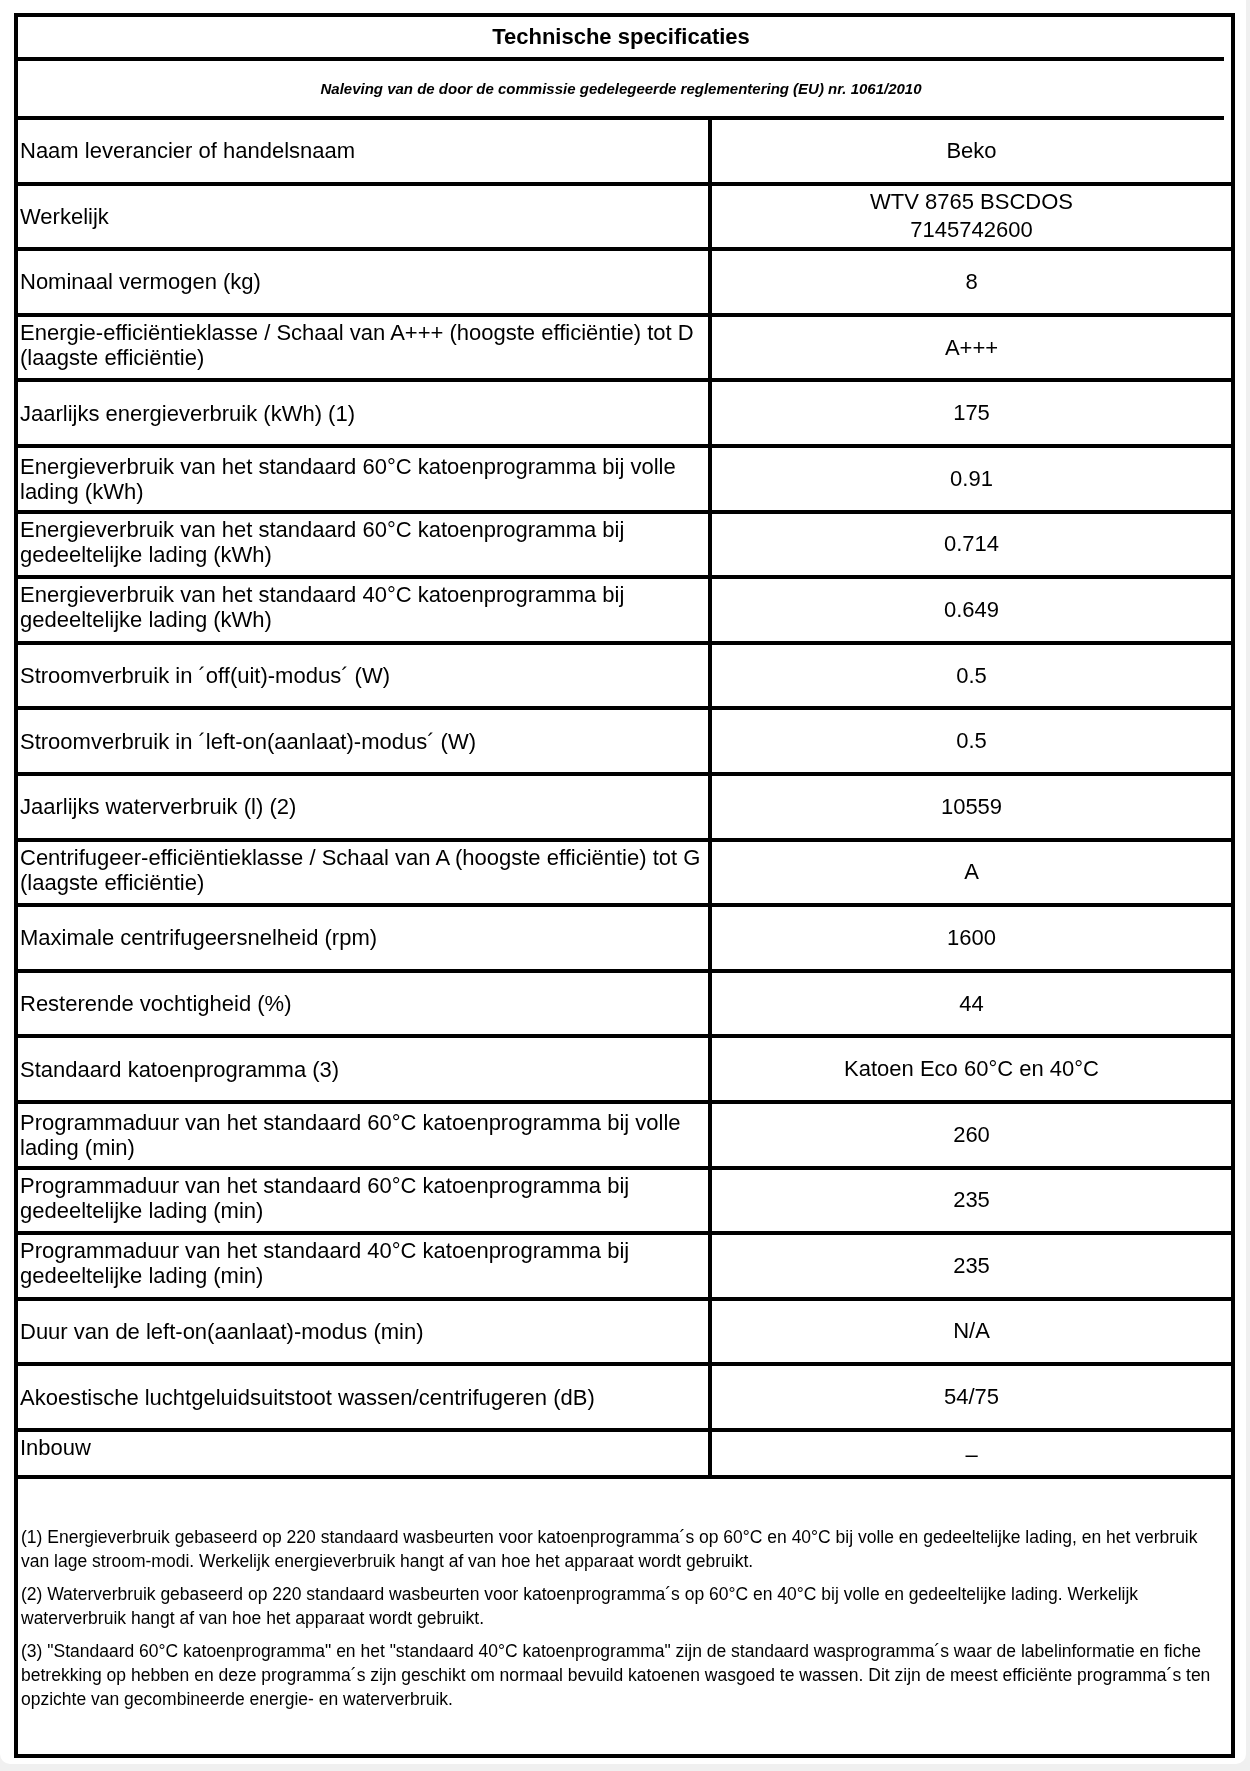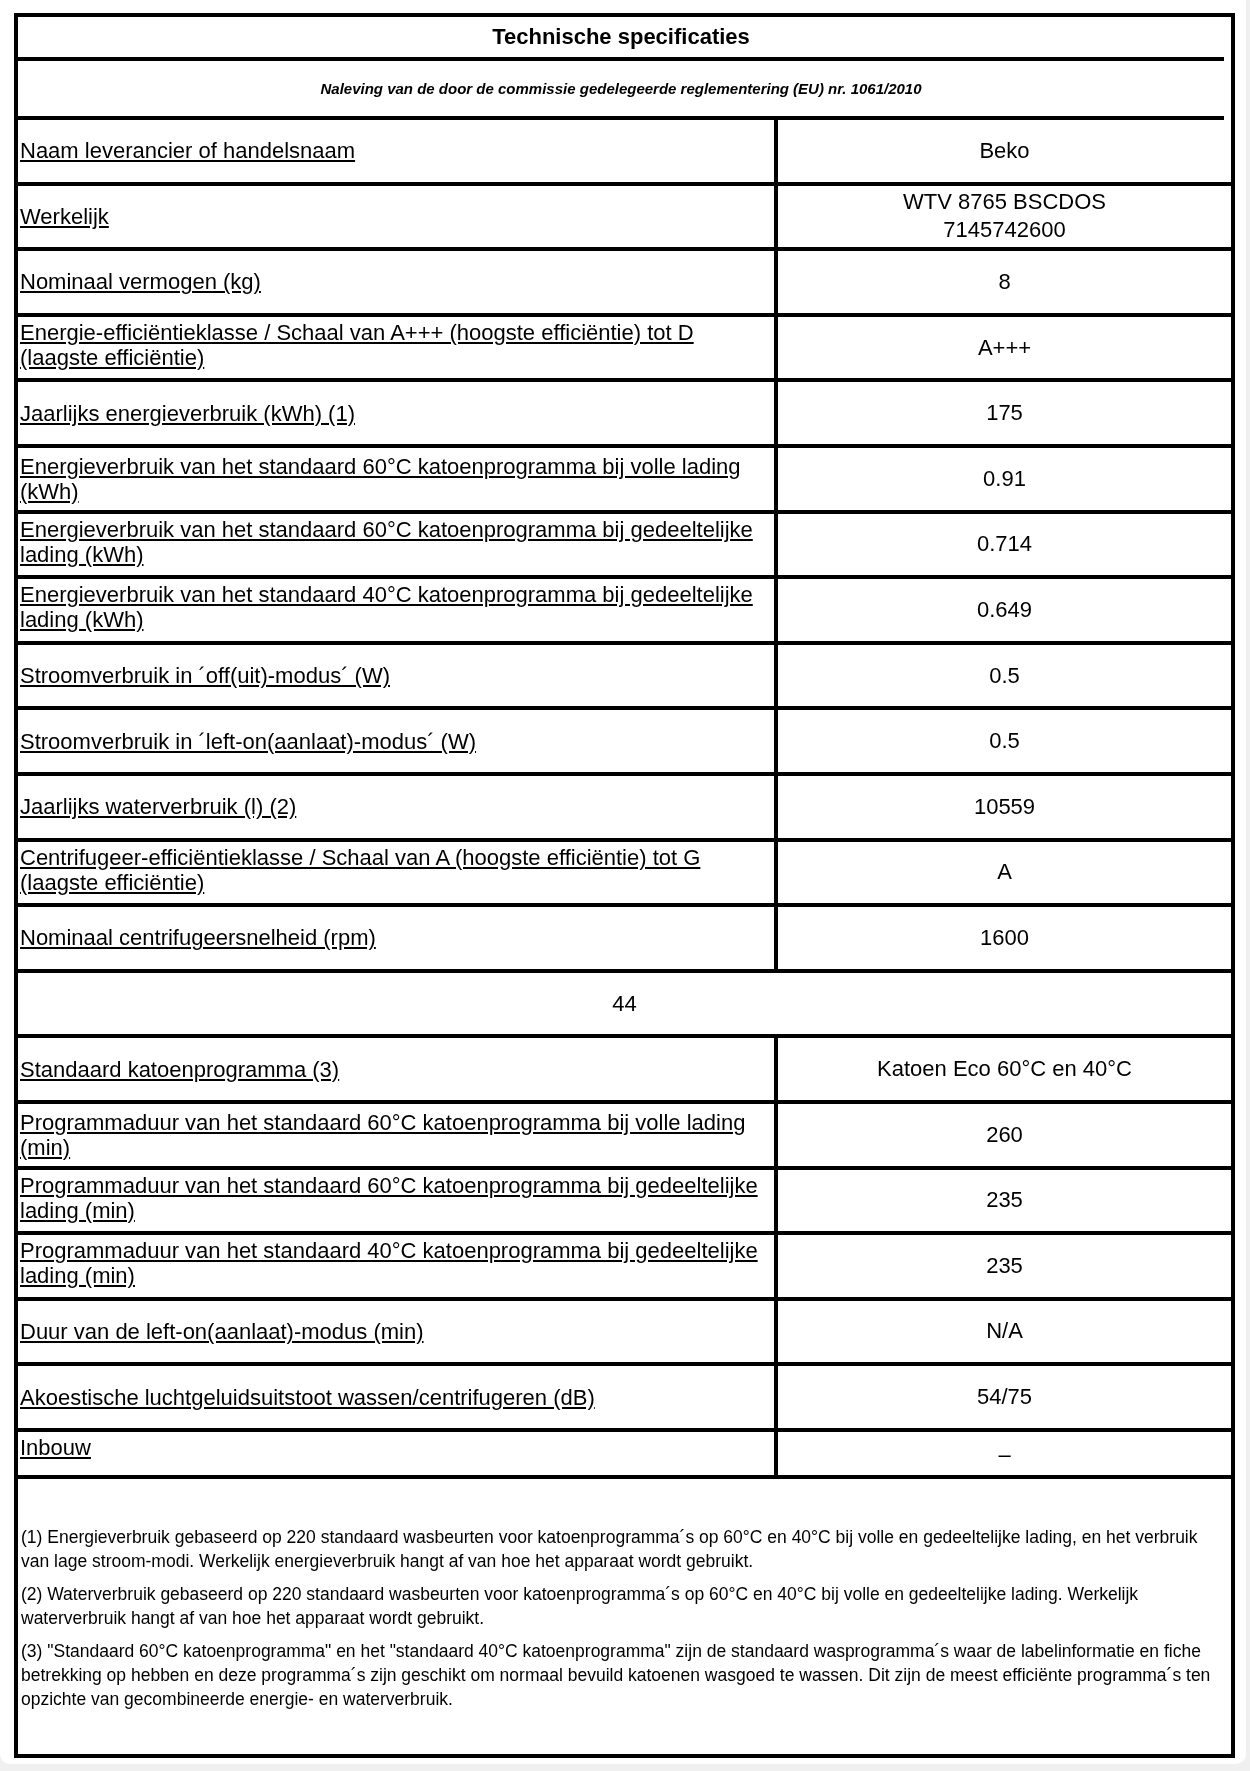--- a/index.html
+++ b/index.html
@@ -66,29 +66,28 @@
     .row {
       display: flex;
       box-sizing: border-box;
       border-bottom: 4px solid #000;
       height: 65.6px;
     }
     .row.short {
       height: 47px;
     }
     .row .label {
-      width: 760px;
+      width: 694px;
       box-sizing: border-box;
       border-right: 4px solid #000;
       padding: 0 6px 0 2px;
       display: flex;
       align-items: center;
       font-size: 22px;
       line-height: 25px;
-      text-decoration: underline;
     }
     .row .label.top {
       align-items: flex-start;
       padding-top: 3px;
     }
     .row .value {
       flex: 1;
       display: flex;
       align-items: center;
       justify-content: center;
@@ -169,24 +168,25 @@
       </div>
       <div class="row">
         <div class="label">Jaarlijks waterverbruik (l) (2)</div>
         <div class="value">10559</div>
       </div>
       <div class="row">
         <div class="label top">Centrifugeer-efficiëntieklasse / Schaal van A (hoogste efficiëntie) tot G (laagste efficiëntie)</div>
         <div class="value">A</div>
       </div>
       <div class="row">
-        <div class="label">Nominaal centrifugeersnelheid (rpm)</div>
+        <div class="label">Maximale centrifugeersnelheid (rpm)</div>
         <div class="value">1600</div>
       </div>
       <div class="row">
+        <div class="label">Resterende vochtigheid (%)</div>
         <div class="value">44</div>
       </div>
       <div class="row">
         <div class="label">Standaard katoenprogramma (3)</div>
         <div class="value">Katoen Eco 60°C en 40°C</div>
       </div>
       <div class="row">
         <div class="label">Programmaduur van het standaard 60°C katoenprogramma bij volle lading (min)</div>
         <div class="value">260</div>
       </div>

